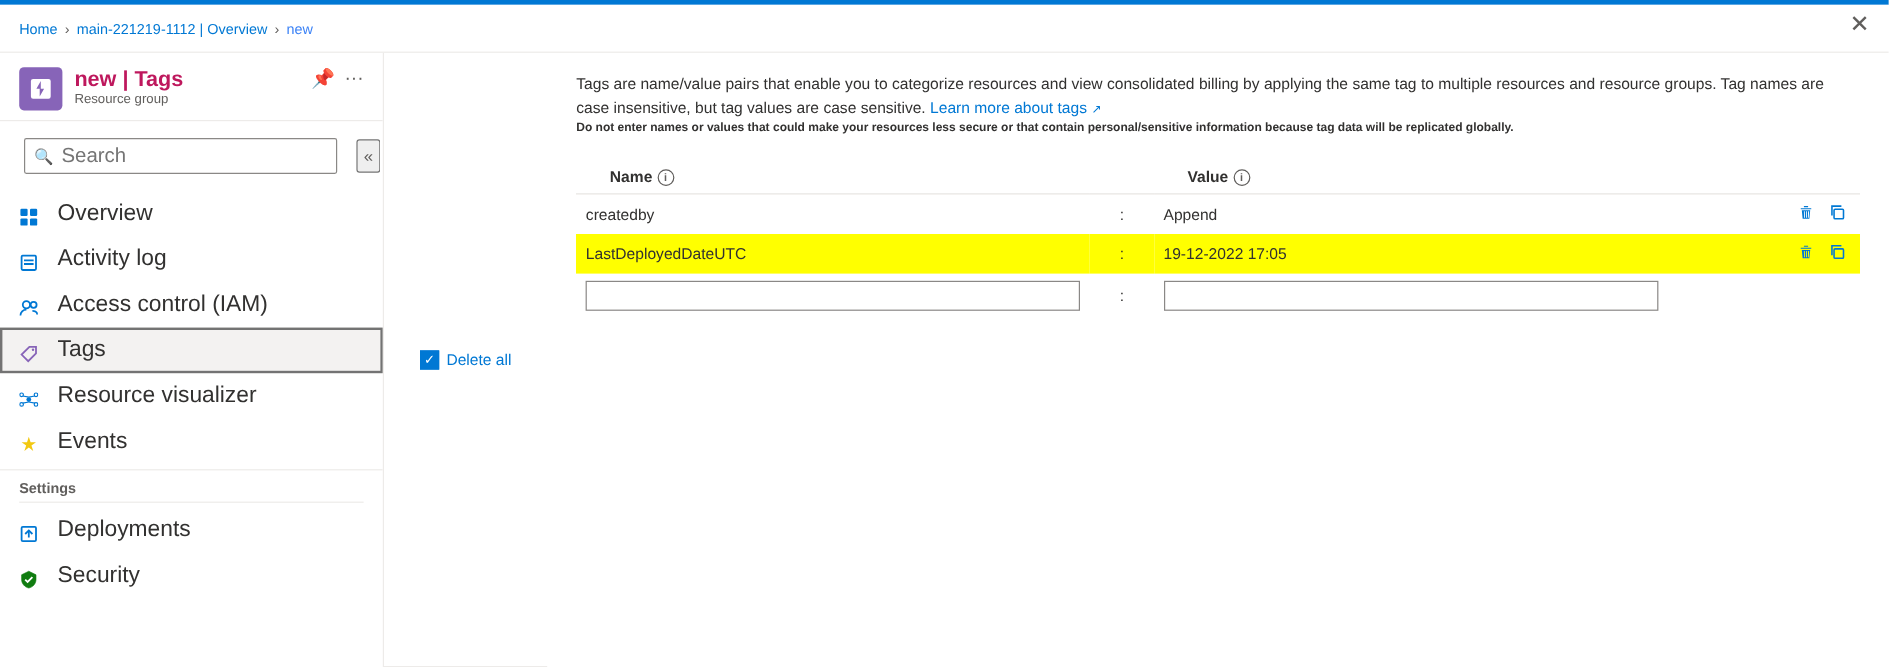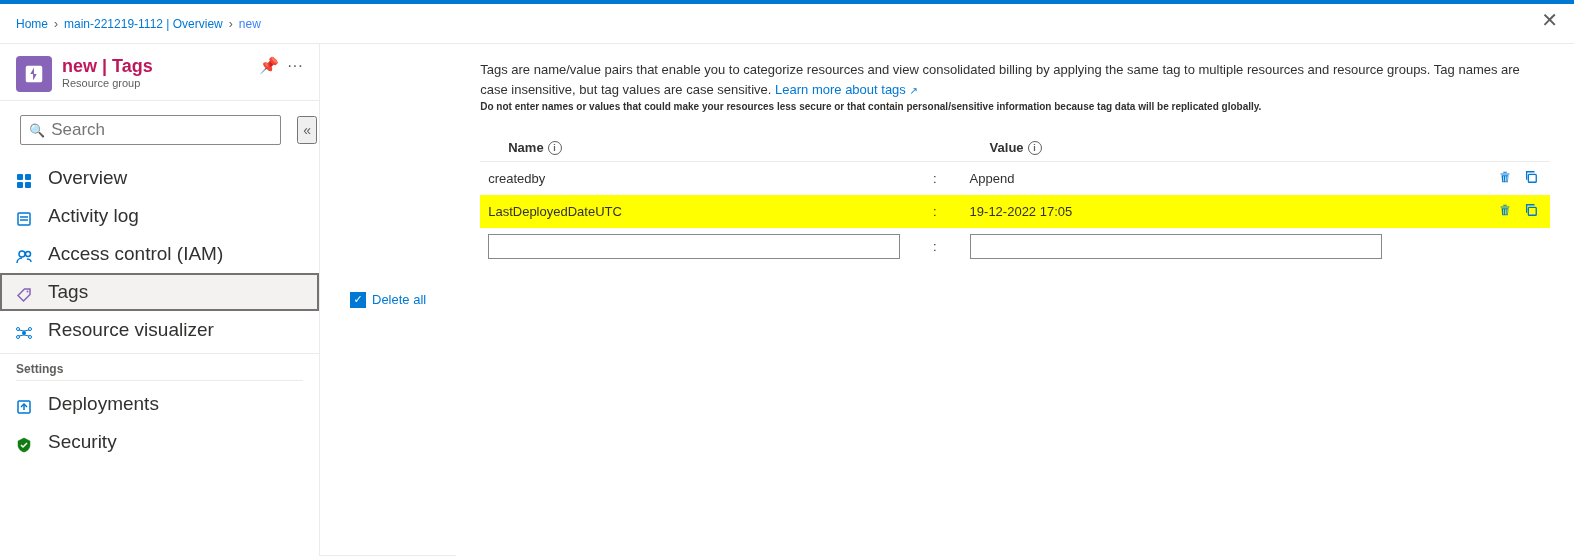--- a/index.html
+++ b/index.html
@@ -174,20 +174,28 @@
             <circle cx="14" cy="12" r="1.5" stroke="#0078d4" stroke-width="1" fill="none"></circle>
             <line x1="8" y1="6" x2="3" y2="5" stroke="#0078d4" stroke-width="1"></line>
             <line x1="8" y1="6" x2="13" y2="5" stroke="#0078d4" stroke-width="1"></line>
             <line x1="8" y1="10" x2="3" y2="11" stroke="#0078d4" stroke-width="1"></line>
             <line x1="8" y1="10" x2="13" y2="11" stroke="#0078d4" stroke-width="1"></line>
           </svg>
         </span>
         <span>Resource visualizer</span>
       </div>
 
+      <div class="nav-item">
+        <span class="nav-icon">
+          <svg width="16" height="16" viewBox="0 0 16 16" fill="none">
+            <path d="M8 1l1.5 4.5H14l-3.8 2.8 1.5 4.5L8 10l-3.7 2.8 1.5-4.5L2 5.5h4.5L8 1z" fill="#f2c811"></path>
+          </svg>
+        </span>
+        <span>Events</span>
+      </div>
     </div>
 
     <div class="settings-section">Settings</div>
     <div style="height:1px;background:#edebe9;margin:0 16px 4px 16px;"></div>
 
     <div class="nav-item">
       <span class="nav-icon">
         <svg width="16" height="16" viewBox="0 0 16 16" fill="none">
           <rect x="2" y="2" width="12" height="12" rx="1" stroke="#0078d4" stroke-width="1.5" fill="none"></rect>
           <polyline points="8,5 8,11" stroke="#0078d4" stroke-width="1.5"></polyline>

